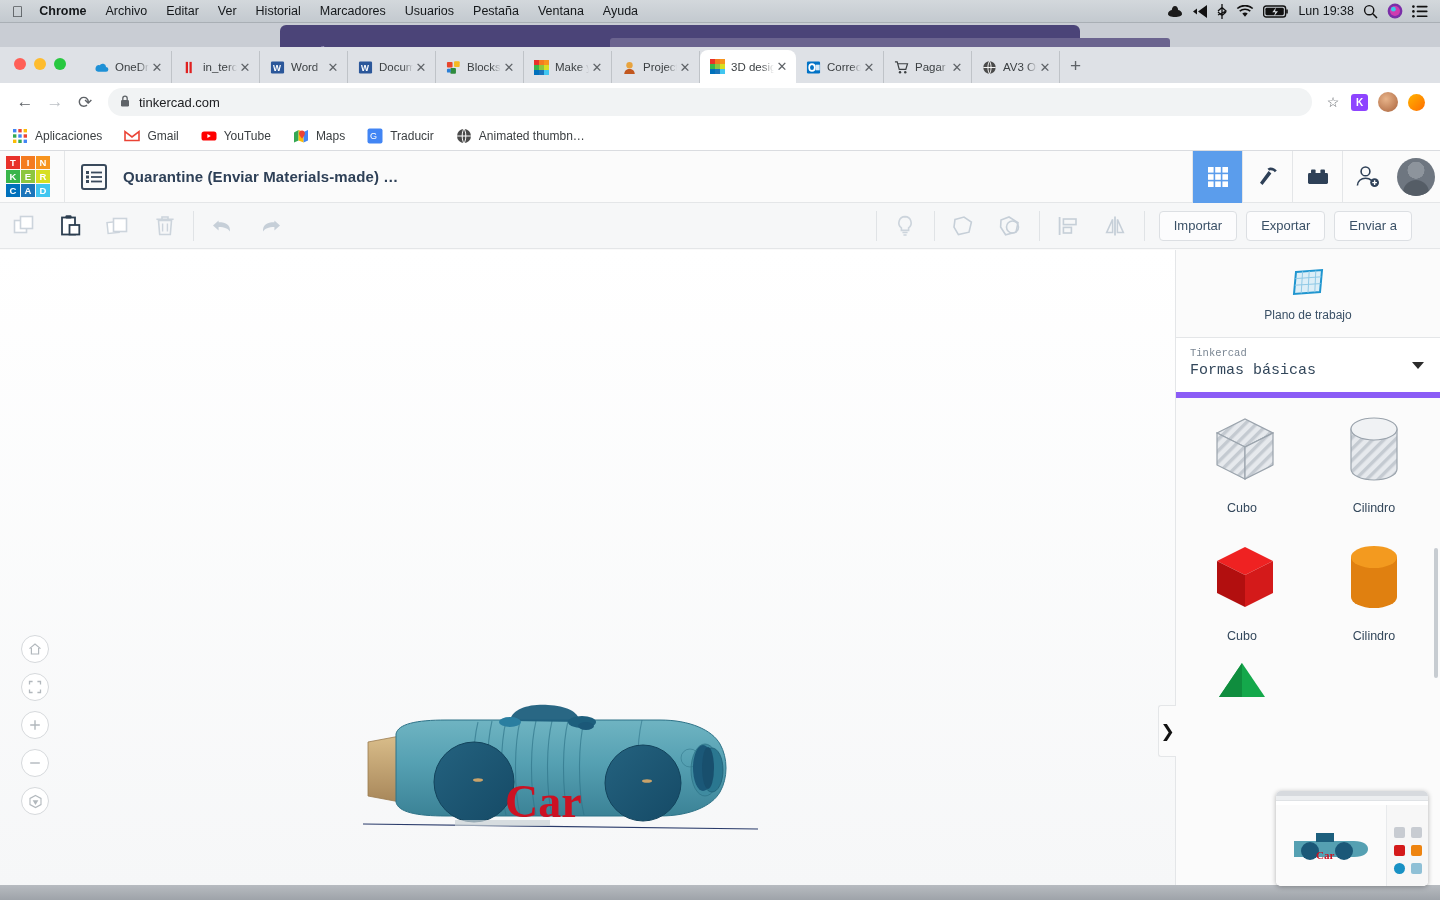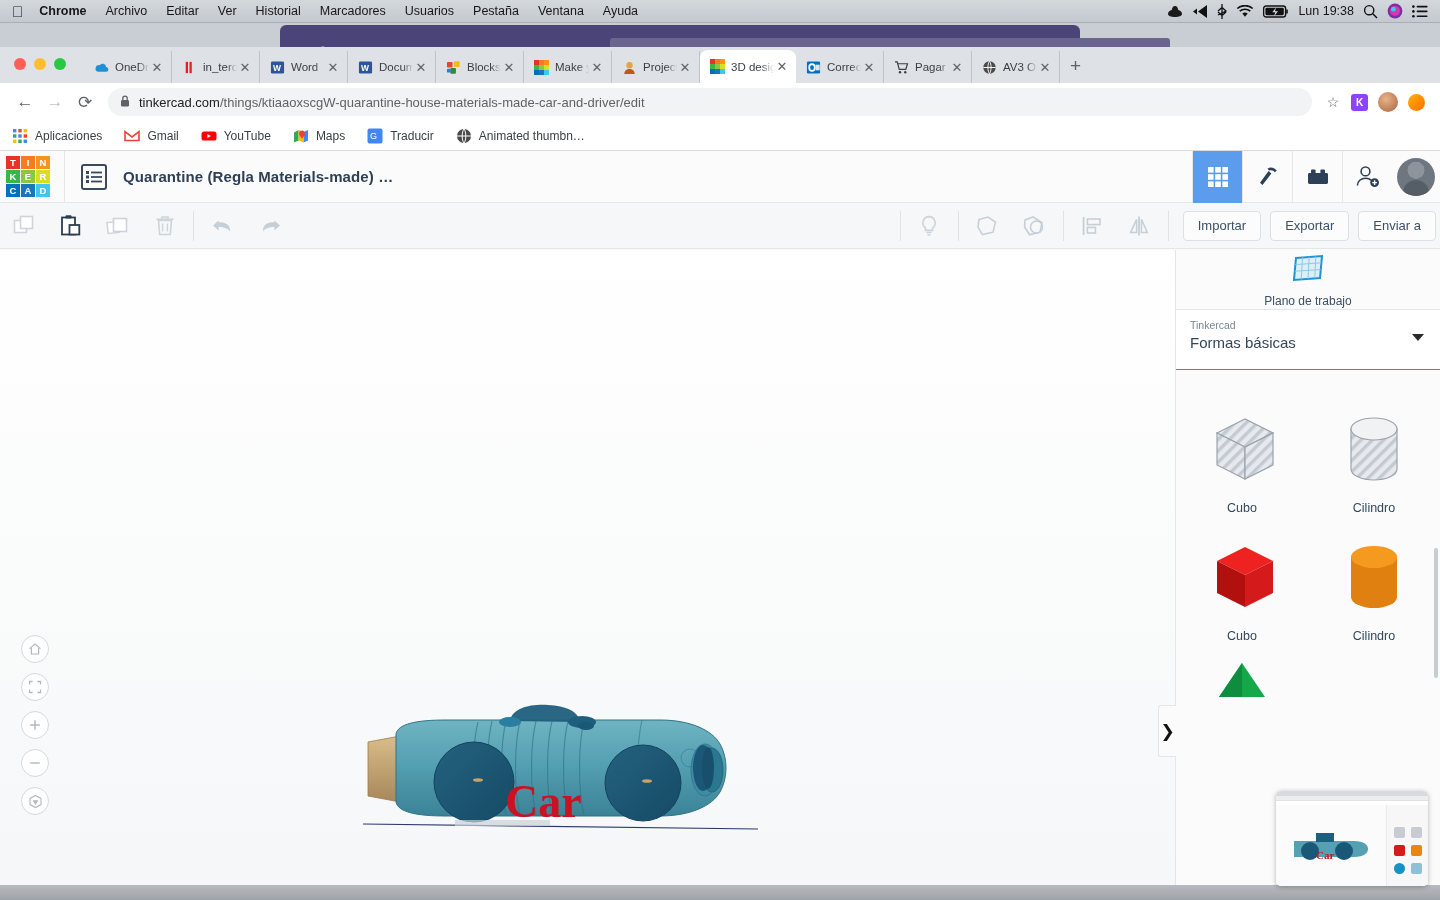--- a/index.html
+++ b/index.html
@@ -178,25 +178,25 @@
     margin-top:9px; gap:9px; }
   #ajustlbl { font-size:12.5px; color:#3a5066; }
   #ajustsel { width:78px; height:24px; border:1px solid #ccd1d6; border-radius:3px;
     background:#fff; display:flex; align-items:center; padding:0 7px;
     font-size:12px; color:#31445a; }
   #ajustsel .car { margin-left:auto; font-size:8px; color:#55606b; }
 
   
   #panel { position:absolute; right:0; top:99px; width:265px; bottom:0;
     background:#fbfbfb; border-left:1px solid #e4e6e8; }
-  #paneltop { height:60px; display:flex; border-bottom:1px solid #e4e6e8;flex-direction:column; }
+  #paneltop { height:88px; display:flex; border-bottom:1px solid #e4e6e8;flex-direction:column; }
   .ptool { flex:1; display:flex; flex-direction:column; align-items:center;
     justify-content:center; gap:7px; font-size:12px; color:#3a5066; }
   #panelsel { height:60px; padding:9px 14px 0 14px; background:#fff;
-    border-bottom:1px solid #8b5cf6; position:relative; }
+    border-bottom:6px solid #8b5cf6; position:relative;font-family:Liberation Mono, monospace; }
   #panelsel .sub { font-size:10.5px; color:#7b8794; }
   #panelsel .main { font-size:15px; color:#33475b; margin-top:3px; }
   #panelsel .caret { position:absolute; right:16px; top:24px;
     border-left:6px solid transparent; border-right:6px solid transparent;
     border-top:7px solid #2b2b2b; }
   #shapes { position:absolute; left:0; top:143px; right:0; bottom:0;
     overflow:hidden; padding:16px 0 0 0; }
   .shrow { display:flex; }
   .shcell { flex:1; display:flex; flex-direction:column; align-items:center; }
   .shlabel { font-size:12.5px; color:#33475b; margin-top:6px; }
@@ -432,21 +432,20 @@
     <span class="navbtn dim">→</span>
     <span class="navbtn">⟳</span>
     <div id="omnibox">
       <span class="lock">
         <svg width="10" height="12" viewBox="0 0 10 12">
             <rect x="1" y="5" width="8" height="6.4" rx="1.2" fill="#5f6368"></rect>
             <path d="M2.8 5V3.4a2.2 2.2 0 0 1 4.4 0V5" stroke="#5f6368" stroke-width="1.3" fill="none"></path>
           </svg>
       </span>
       <span class="host">tinkercad.com</span>
-      <span class="path">/things/ktiaaoxscgW-quarantine-house-materials-made-car-and-driver/edit</span>
     </div>
     <span class="omniicon">☆</span>
     <span class="kbadge">K</span>
     <span class="profpic"></span>
     <span class="extcircle"></span>
   </div>
 
   <div id="bookmarks">
     <div class="bm">
       <span class="bi">
@@ -534,21 +533,21 @@
             <g fill="#3a4a5c">
               <rect x="0" y="0" width="3" height="3"></rect>
               <rect x="5" y="0.6" width="11" height="1.8"></rect>
               <rect x="0" y="4.5" width="3" height="3"></rect>
               <rect x="5" y="5.1" width="11" height="1.8"></rect>
               <rect x="0" y="9" width="3" height="3"></rect>
               <rect x="5" y="9.6" width="11" height="1.8"></rect>
             </g>
           </svg>
       </div>
-      <div id="tctitle">Quarantine (Regla Materials-made) …</div>
+      <div id="tctitle">Quarantine (Enviar Materials-made) …</div>
       <div id="tchdrright">
         <div class="hicon active">
           <svg width="24" height="24" viewBox="0 0 24 24">
               <g fill="#fff">
                 <rect x="2" y="2" width="5.6" height="5.6"></rect>
                 <rect x="9.2" y="2" width="5.6" height="5.6"></rect>
                 <rect x="16.4" y="2" width="5.6" height="5.6"></rect>
                 <rect x="2" y="9.2" width="5.6" height="5.6"></rect>
                 <rect x="9.2" y="9.2" width="5.6" height="5.6"></rect>
                 <rect x="16.4" y="9.2" width="5.6" height="5.6"></rect>
@@ -654,21 +653,21 @@
       <div class="tbtn">
         <svg width="24" height="24" viewBox="0 0 24 24">
             <path d="M12 2.4v19.2" stroke="#c6cfd8" stroke-width="1.8"></path>
             <path d="M9.6 5.4v13.2H3.6L9.6 5.4z" stroke="#c6cfd8" stroke-width="1.5" fill="none"></path>
             <path d="M14.4 5.4v13.2h6L14.4 5.4z" stroke="#c6cfd8" stroke-width="1.5" fill="none"></path>
           </svg>
       </div>
       <div class="tbdiv"></div>
       <div class="pillbtn">Importar</div>
       <div class="pillbtn">Exportar</div>
-      <div class="pillbtn" style="margin-right:4px">Enviar a</div>
+      <div class="pillbtn" style="margin-right:28px">Enviar a</div>
     </div>
 
     <div id="workspace">
 
 
       <div id="navstack">
         <div class="navcirc">
           <svg width="14" height="14" viewBox="0 0 14 14">
               <path d="M1.5 6.6 7 2l5.5 4.6M3.4 6v6h7.2V6" stroke="#b2b8bd" stroke-width="1.2" fill="none"></path>
             </svg>

